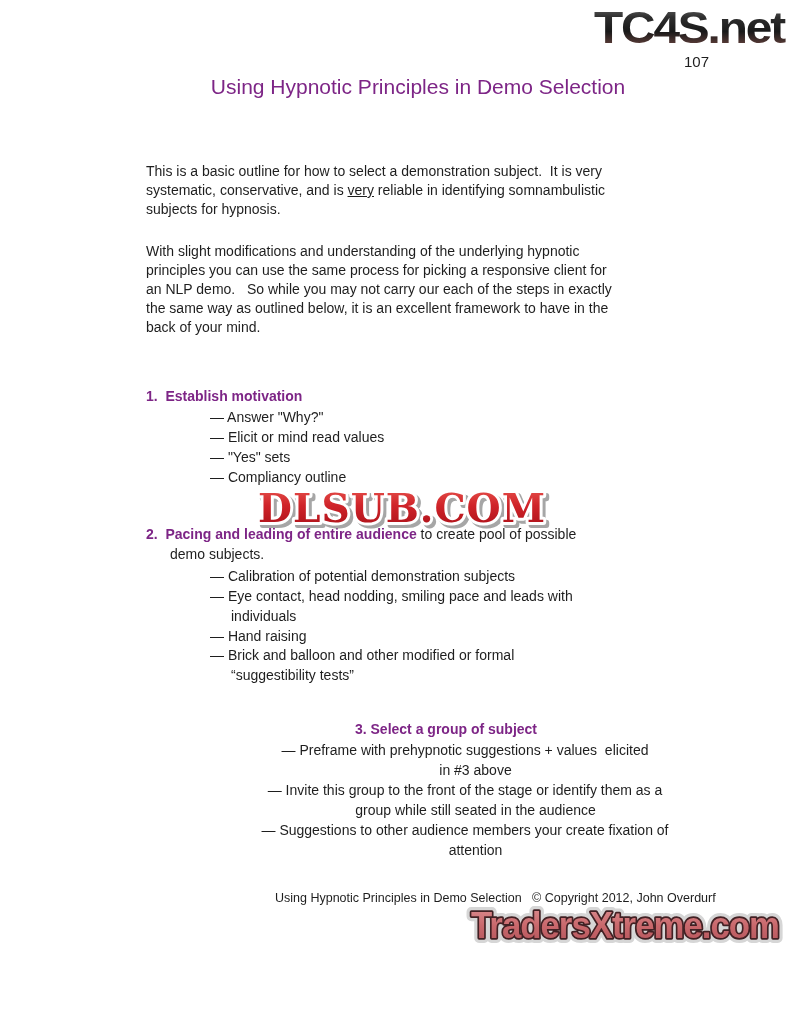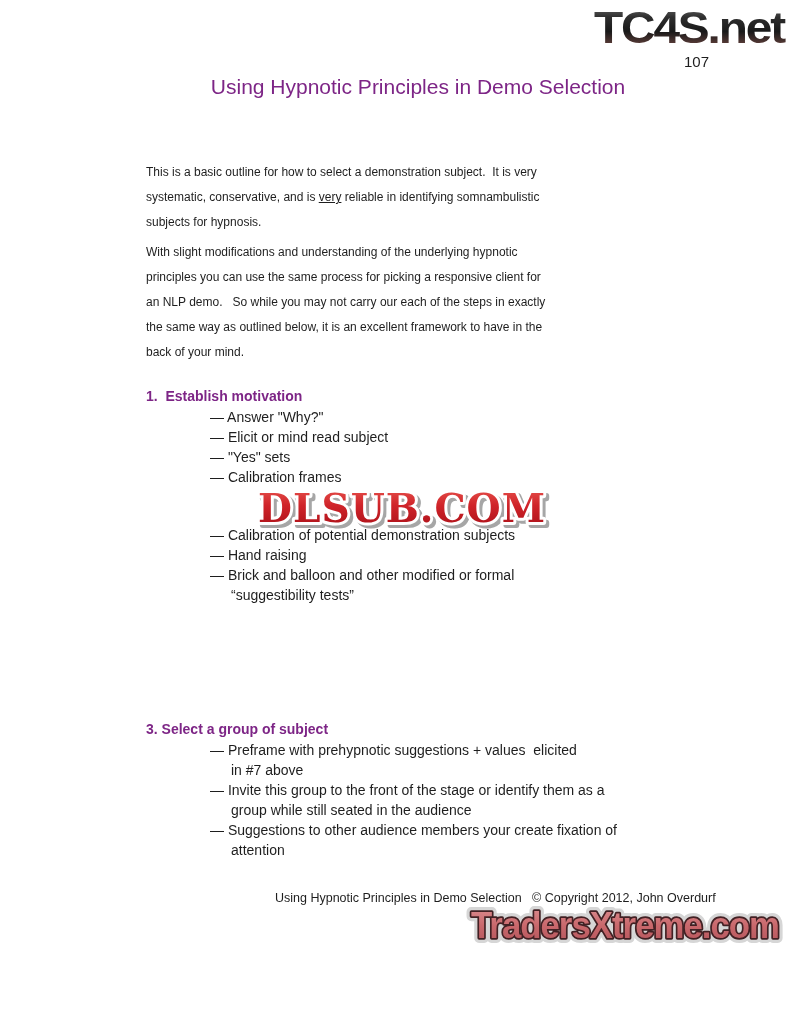--- a/index.html
+++ b/index.html
@@ -22,31 +22,31 @@
   .title{
     position:absolute;top:75px;left:44px;width:748px;
     text-align:center;
     font-size:21px;font-weight:400;
     color:#7d2586;
     white-space:pre-wrap;
   }
   
   .para{
     position:absolute;left:146px;width:600px;
-    font-size:12px;line-height:25px;
+    font-size:14px;line-height:19px;
     white-space:pre-wrap;
   }
   .p1{top:148px;}
   .p2{top:228px;}
   .uline{text-decoration:underline;}
   
   .section{position:absolute;left:146px;width:600px;font-size:14px;line-height:20.4px;}
   .sec1{top:386px;}
   .sec2{top:524px;}
-  .sec3{top:719px;}
+  .sec3{top:719px;text-align:center;}
   .sec-h{
     padding-left:24px;text-indent:-24px;
     white-space:pre-wrap;
   }
   .sec-h .ph{color:#7d2586;font-weight:700;}
   .sec-h .pr{color:#1e1e1e;font-weight:400;}
   .items{margin:2px 0 0 64px;width:510px;}
   .item{
     padding-left:21px;text-indent:-21px;
     white-space:pre-wrap;
@@ -112,51 +112,55 @@
   <p class="para p2">With slight modifications and understanding of the underlying hypnotic
 principles you can use the same process for picking a responsive client for
 an NLP demo.   So while you may not carry our each of the steps in exactly
 the same way as outlined below, it is an excellent framework to have in the
 back of your mind.</p>
 
   <div class="section sec1">
     <div class="sec-h"><span class="ph">1.  Establish motivation</span><span class="pr"></span></div>
     <div class="items">
       <div class="item">— Answer "Why?"</div>
-      <div class="item">— Elicit or mind read subject</div>
+      <div class="item">— Elicit or mind read values</div>
       <div class="item">— "Yes" sets</div>
-      <div class="item">— Calibration frames</div>
+      <div class="item">— Compliancy outline</div>
     </div>
   </div>
 
   <svg class="dlsub" width="306" height="52" viewBox="0 0 306 52">
     <defs>
       <linearGradient id="redgloss" x1="0" y1="0" x2="0" y2="1">
         <stop offset="0%" stop-color="#ea5a52"></stop>
         <stop offset="45%" stop-color="#d0242a"></stop>
         <stop offset="100%" stop-color="#a80f17"></stop>
       </linearGradient>
     </defs>
     <text x="8" y="39" fill="url(#redgloss)" textLength="288" lengthAdjust="spacingAndGlyphs">DLSUB.COM</text>
   </svg>
 
   <div class="section sec2">
+    <div class="sec-h"><span class="ph">2.  Pacing and leading of entire audience</span><span class="pr"> to create pool of possible
+demo subjects.</span></div>
     <div class="items">
       <div class="item">— Calibration of potential demonstration subjects</div>
+      <div class="item">— Eye contact, head nodding, smiling pace and leads with
+individuals</div>
       <div class="item">— Hand raising</div>
       <div class="item">— Brick and balloon and other modified or formal
 “suggestibility tests”</div>
     </div>
   </div>
 
   <div class="section sec3">
     <div class="sec-h"><span class="ph">3. Select a group of subject</span><span class="pr"></span></div>
     <div class="items">
       <div class="item">— Preframe with prehypnotic suggestions + values  elicited
-in #7 above</div>
+in #3 above</div>
       <div class="item">— Invite this group to the front of the stage or identify them as a
 group while still seated in the audience</div>
       <div class="item">— Suggestions to other audience members your create fixation of
 attention</div>
     </div>
   </div>
 
   <div class="footer">Using Hypnotic Principles in Demo Selection   © Copyright 2012, John Overdurf</div>
 
   <svg class="trx" width="330" height="52" viewBox="0 0 330 52">

